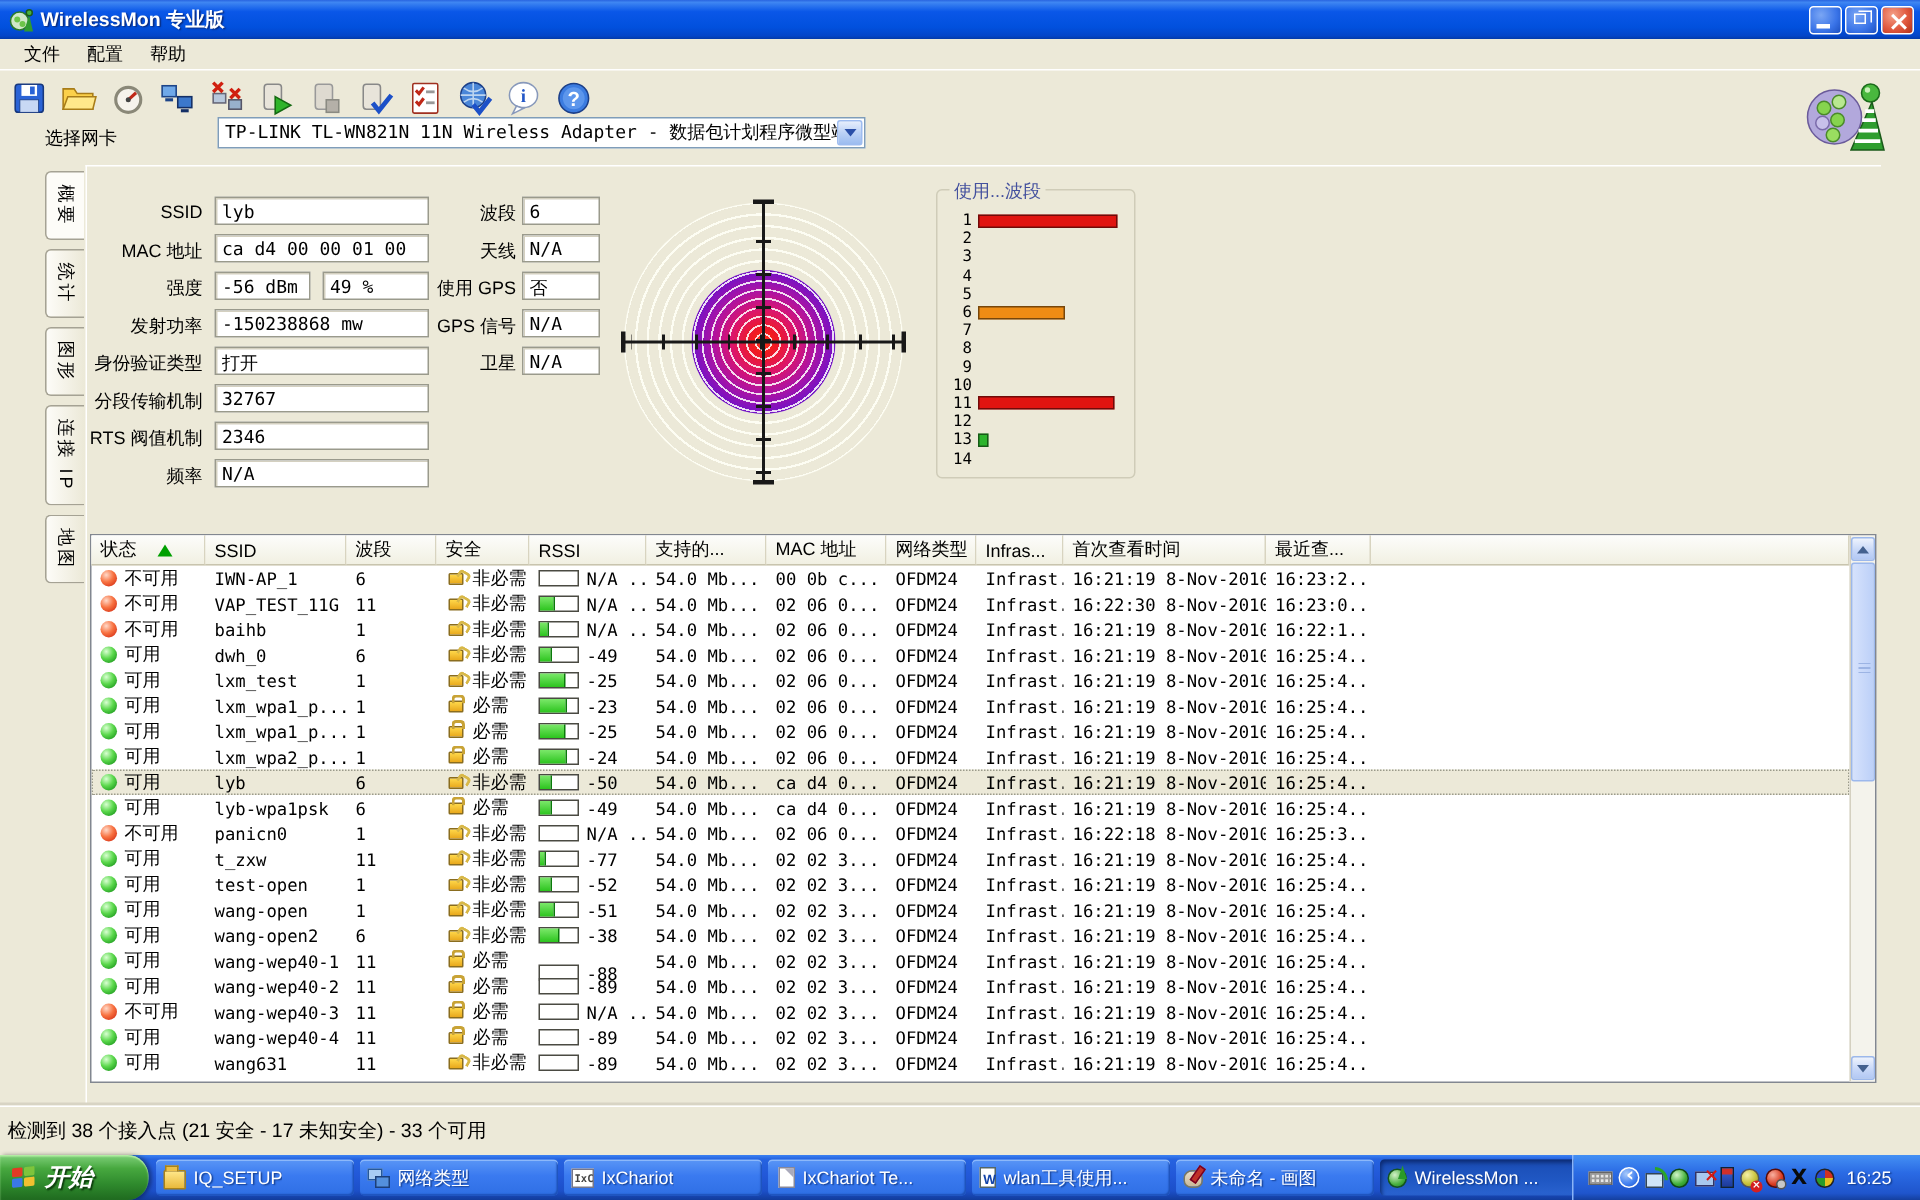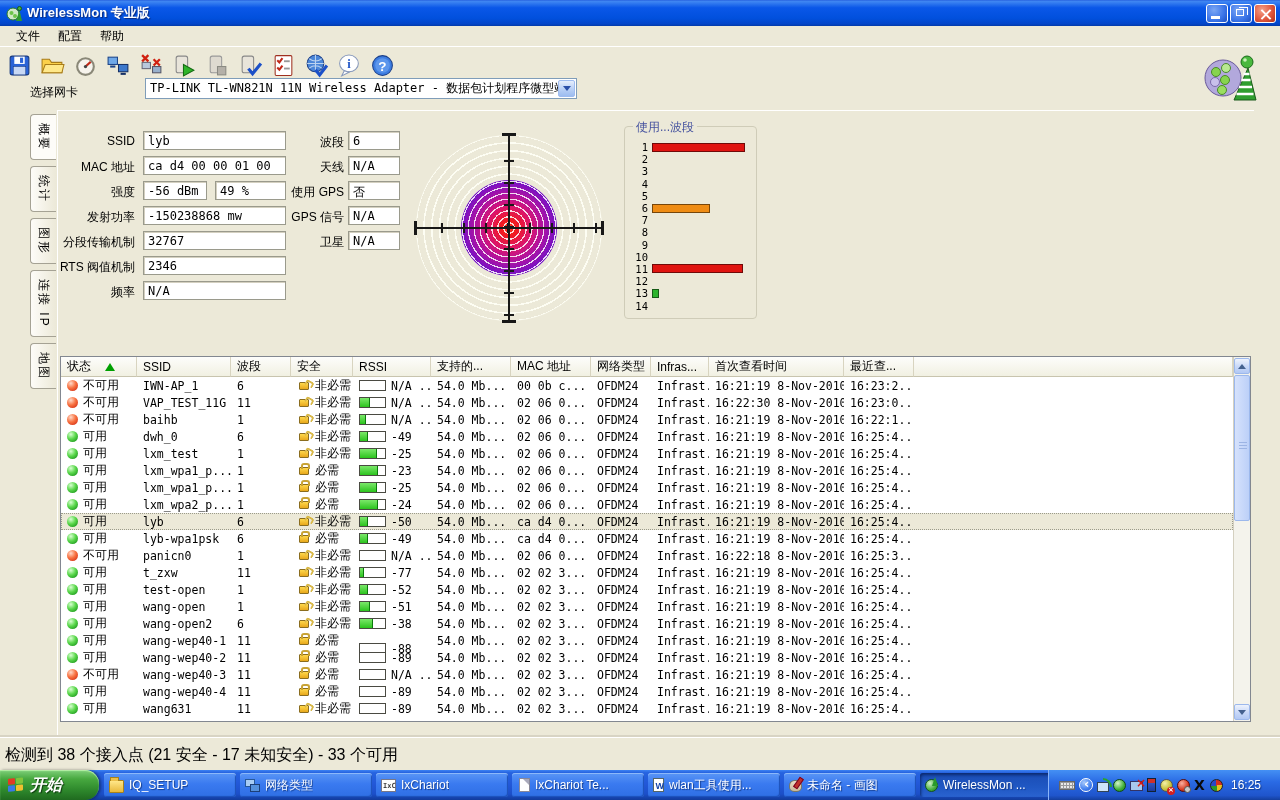--- a/index.html
+++ b/index.html
@@ -119,21 +119,21 @@
   .sbtn.up{top:1px}.sbtn.dn{bottom:1px}
   .sbtn i{width:0;height:0;border-left:4px solid transparent;border-right:4px solid transparent}
   .sbtn.up i{border-bottom:5px solid #44618f}.sbtn.dn i{border-top:5px solid #44618f}
   .sthumb{position:absolute;left:0;top:18px;width:16px;height:146px;border:1px solid #9cb8ec;border-radius:2px;
     background:linear-gradient(90deg,#d6e2fc,#bcd0f8)}
   .sthumb:before{content:"";position:absolute;left:4px;top:66px;width:8px;height:8px;
     background:repeating-linear-gradient(180deg,#9cb4e4 0 1px,transparent 1px 3px)}
 
   
   .statusbar{position:absolute;left:0;top:737px;width:1280px;height:33px;background:#ece9d8;border-top:1px solid #fff;box-shadow:0 -2px 0 #d8d4c4}
-  .statusbar .txt{position:absolute;left:5px;top:7px;font-size:16px}
+  .statusbar .txt{position:absolute;left:5px;top:7px;font-size:13px}
 
   
   .taskbar{position:absolute;left:0;top:770px;width:1280px;height:30px;
     background:linear-gradient(180deg,#3c82f3 0%,#2663e0 9%,#2258d8 45%,#1c4fc8 80%,#123c9c 100%)}
   .startbtn{position:absolute;left:0;top:0;width:99px;height:30px;border-radius:0 14px 14px 0;
     background:linear-gradient(180deg,#7fd07a 0%,#47a83f 30%,#2f8a2d 65%,#1f6a1f 100%);
     box-shadow:inset 0 1px 1px #b8f0a8,2px 0 3px rgba(0,0,0,.4);display:flex;align-items:center;padding-left:8px;gap:5px}
   .start-label{color:#fff;font-size:16px;font-weight:bold;font-style:italic;text-shadow:1px 1px 1px #0c3a0c}
   .flag{width:17px;height:15px;display:grid;grid-template-columns:7px 7px;grid-template-rows:6px 6px;gap:1px;transform:skewY(-6deg)}
   .flag b{border-radius:1px}
@@ -356,20 +356,24 @@
       <div class="frow">
         <div class="flabel">强度</div>
         <div class="fbox mono half1">-56 dBm</div>
         <div class="fbox mono half2">49 %</div>
       </div>
       <div class="frow">
         <div class="flabel">发射功率</div>
         <div class="fbox mono">-150238868 mw</div>
       </div>
       <div class="frow">
+        <div class="flabel">身份验证类型</div>
+        <div class="fbox mono">打开</div>
+      </div>
+      <div class="frow">
         <div class="flabel">分段传输机制</div>
         <div class="fbox mono">32767</div>
       </div>
       <div class="frow">
         <div class="flabel">RTS 阀值机制</div>
         <div class="fbox mono">2346</div>
       </div>
       <div class="frow">
         <div class="flabel">频率</div>
         <div class="fbox mono">N/A</div>

